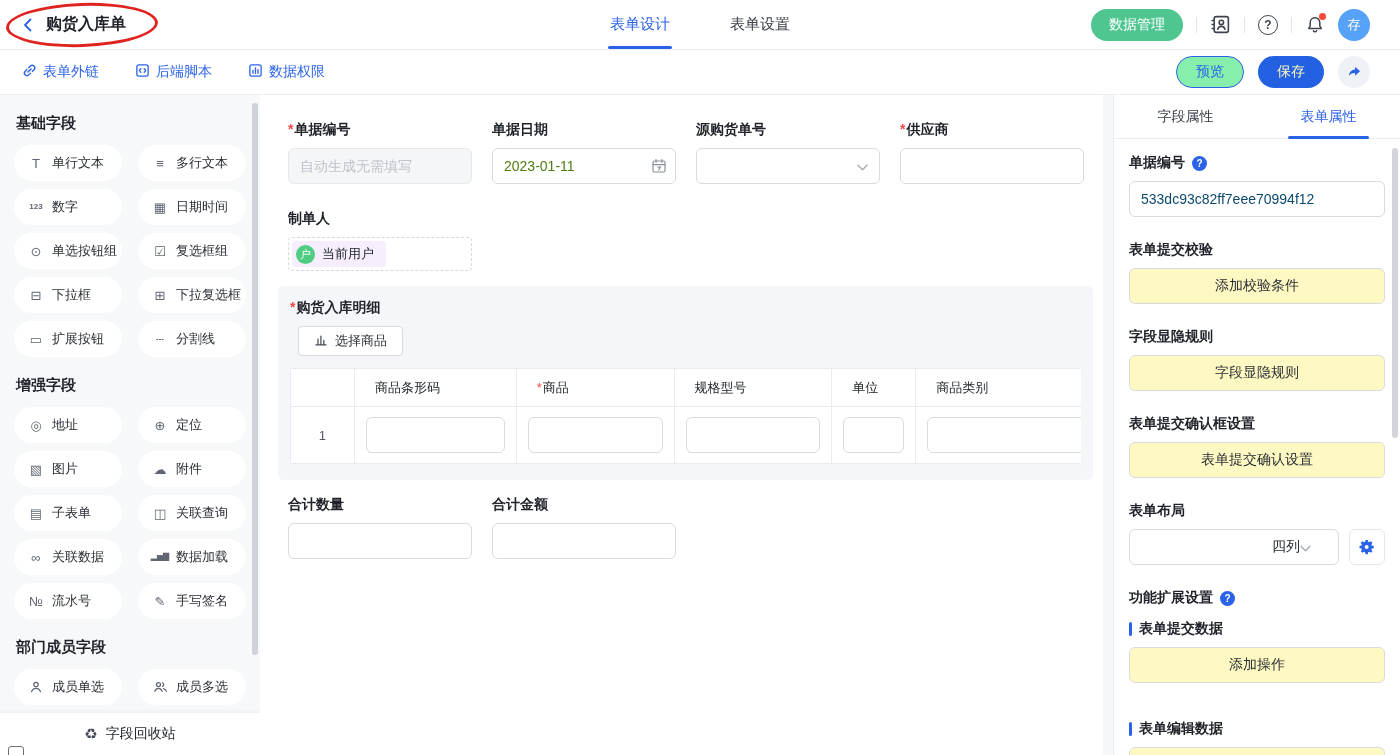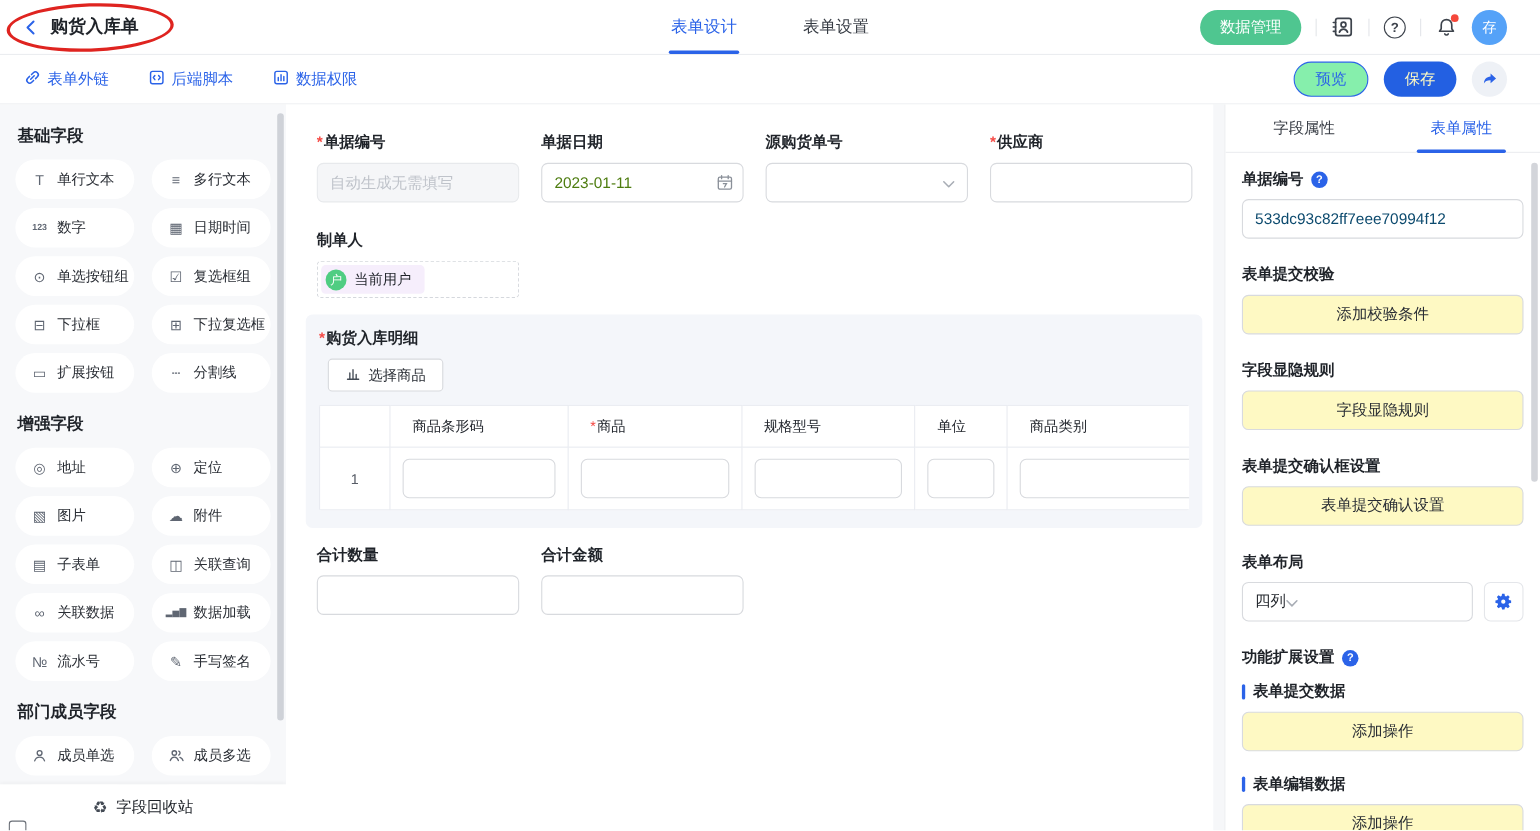--- a/index.html
+++ b/index.html
@@ -87,25 +87,25 @@
   .rtab { flex:1; display:flex; align-items:center; justify-content:center; font-size:14px; color:#383d45; cursor:pointer; position:relative; }
   .rtab.active { color:#2b63e8; }
   .rtab.active::after { content:""; position:absolute; bottom:-1px; left:22%; right:22%; height:3px; background:#2b63e8; border-radius:2px; }
   .rcontent { padding:15px 15px 0 15px; }
   .rheading { font-size:14px; font-weight:bold; display:flex; align-items:center; gap:7px; margin-bottom:9px; }
   .rblock { margin-bottom:24px; }
   .help-dot { width:15px; height:15px; border-radius:50%; background:#2b63e8; color:#fff; font-size:10px; font-weight:bold; display:inline-flex; align-items:center; justify-content:center; cursor:pointer; }
   .rinput { width:100%; height:36px; border:1px solid #d8dade; border-radius:6px; padding:0 11px; font-size:14px; color:#0c4a6e; outline:none; font-family:inherit; background:#fff; }
   .rbtn { width:100%; height:36px; border:1px solid #d8dade; border-radius:6px; background:#fef9c3; font-size:14px; color:#2a2e35; cursor:pointer; }
   .layout-row { display:flex; gap:10px; }
-  .rselect { flex:1; height:36px; border:1px solid #d8dade; border-radius:6px; display:flex; align-items:center; justify-content:flex-start; padding:0 11px; font-size:14px; cursor:pointer; background:#fff; }
+  .rselect { flex:1; height:36px; border:1px solid #d8dade; border-radius:6px; display:flex; align-items:center; justify-content:flex-end; padding:0 27px; font-size:14px; cursor:pointer; background:#fff; }
   .gear-btn { width:36px; height:36px; border:1px solid #e4e6ea; border-radius:6px; background:#fff; display:flex; align-items:center; justify-content:center; cursor:pointer; }
   .sub-sec { display:flex; align-items:center; gap:7px; font-size:14px; font-weight:bold; margin:0 0 9px 0; }
   .blue-bar { width:3px; height:14px; background:#2b63e8; border-radius:1.5px; }
-  .sub-block { margin-bottom:21px; }
+  .sub-block { margin-bottom:37px; }
   .rscroll { position:absolute; top:53px; right:2px; width:6px; height:290px; border-radius:3px; background:#d3d5da; cursor:pointer; }
 </style>
 </head>
 <body>
 
 <div class="app">
 
   <div class="topbar">
     <div class="back-area">
       <span class="back-ico">

